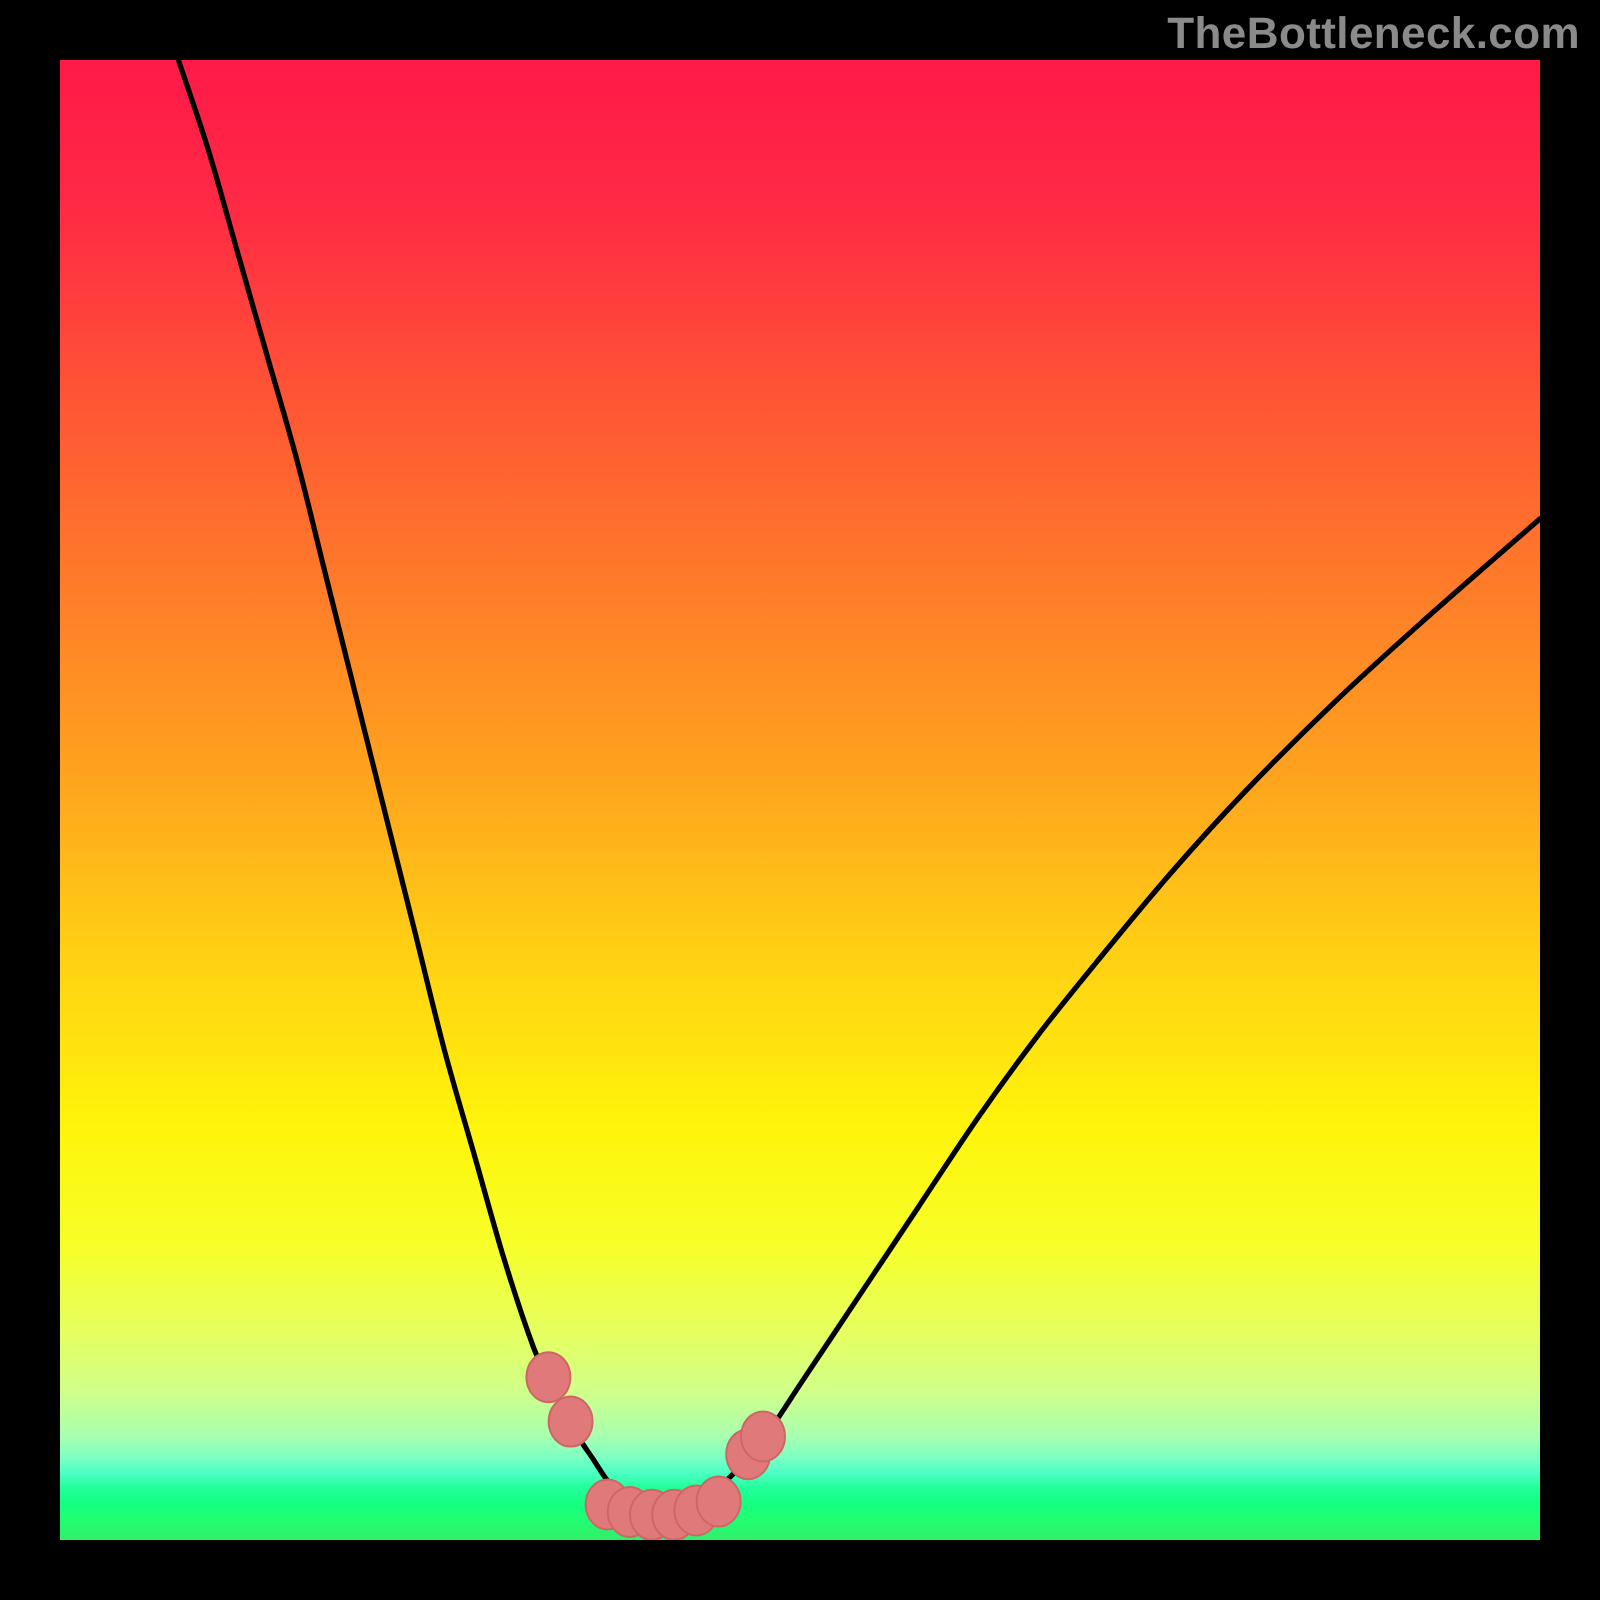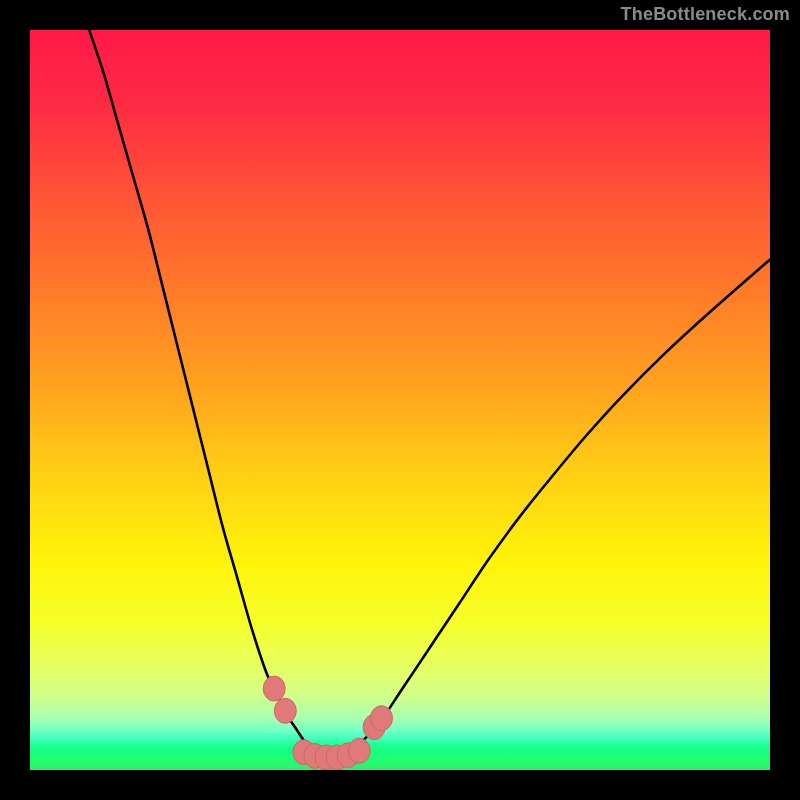--- a/index.html
+++ b/index.html
@@ -29,21 +29,21 @@
   .plot svg {
     position: absolute;
     left: 0;
     top: 0;
   }
   .watermark {
     position: absolute;
     top: 4px;
     right: 10px;
     font-family: Arial, Helvetica, sans-serif;
-    font-size: 18px;
+    font-size: 22px;
     font-weight: 600;
     color: #8a8a8a;
     letter-spacing: 0.2px;
   }
 </style>
 </head>
 <body>
 
 <div class="frame">
   <div class="plot">

